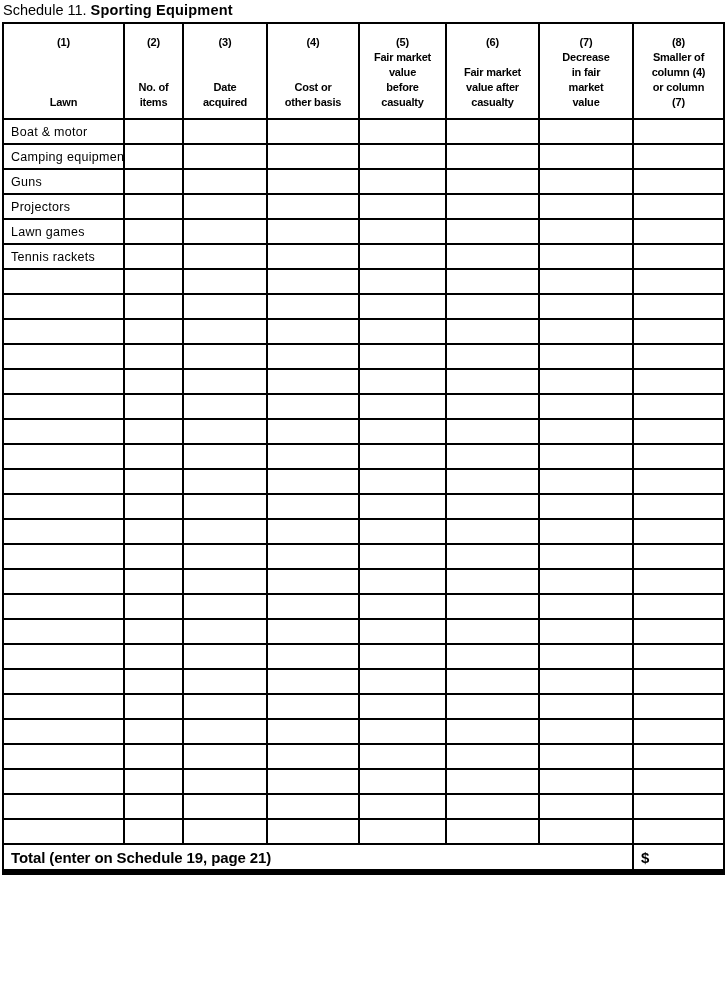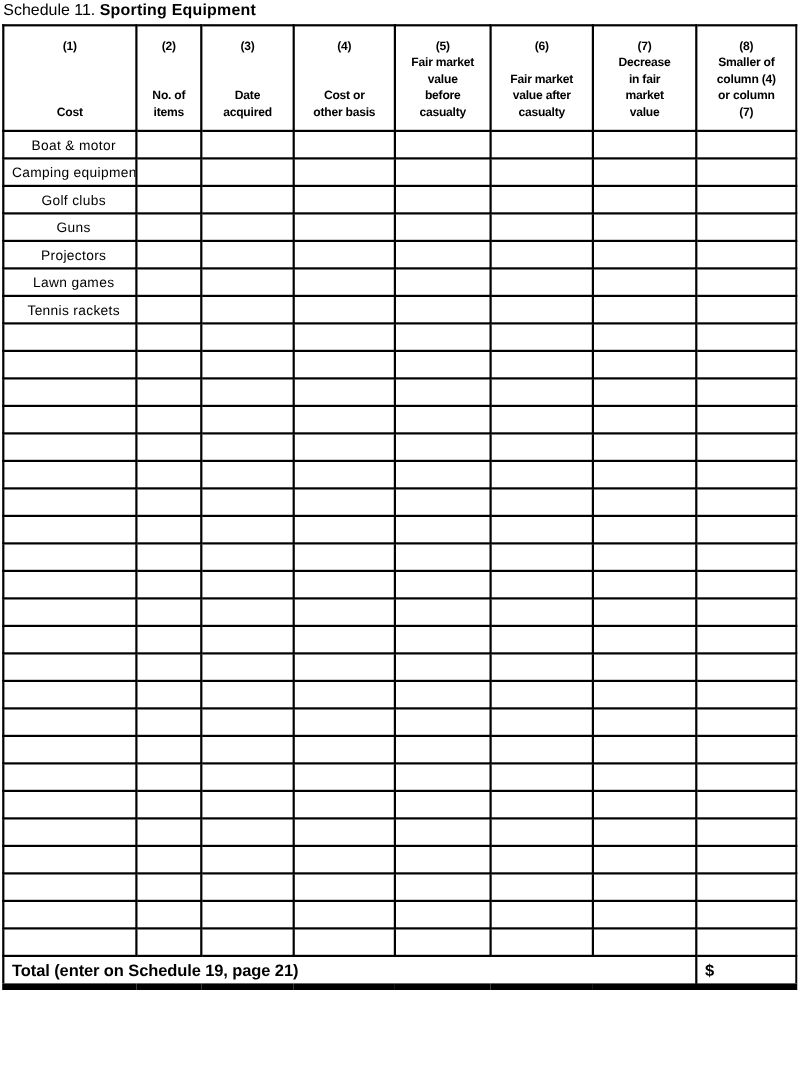--- a/index.html
+++ b/index.html
@@ -51,21 +51,21 @@
     white-space: nowrap;
   }
   tbody td {
     box-sizing: border-box;
     height: 25px;
     font-size: 12.5px;
     vertical-align: middle;
   }
   tbody td.item {
     padding-left: 7px;
-    text-align: center;
+    text-align: left;
     white-space: nowrap;
     letter-spacing: 0.3px;
   }
   tfoot td {
     box-sizing: border-box;
     height: 28px;
     font-size: 15px;
     font-weight: bold;
     vertical-align: middle;
     text-align: left;
@@ -94,21 +94,21 @@
       <col style="width:94px">
       <col style="width:91px">
     </colgroup>
     <thead>
       <tr>
         <th>
             <div class="hline">(1)</div>
             <div class="hline"></div>
             <div class="hline"></div>
             <div class="hline"></div>
-            <div class="hline">Cost</div>
+            <div class="hline">Lawn</div>
           </th>
         <th>
             <div class="hline">(2)</div>
             <div class="hline"></div>
             <div class="hline"></div>
             <div class="hline">No. of</div>
             <div class="hline">items</div>
           </th>
         <th>
             <div class="hline">(3)</div>
@@ -160,30 +160,20 @@
           <td></td>
           <td></td>
           <td></td>
           <td></td>
           <td></td>
           <td></td>
           <td></td>
         </tr>
         <tr>
           <td class="item">Camping equipment</td>
-          <td></td>
-          <td></td>
-          <td></td>
-          <td></td>
-          <td></td>
-          <td></td>
-          <td></td>
-        </tr>
-        <tr>
-          <td class="item">Golf clubs</td>
           <td></td>
           <td></td>
           <td></td>
           <td></td>
           <td></td>
           <td></td>
           <td></td>
         </tr>
         <tr>
           <td class="item">Guns</td>

